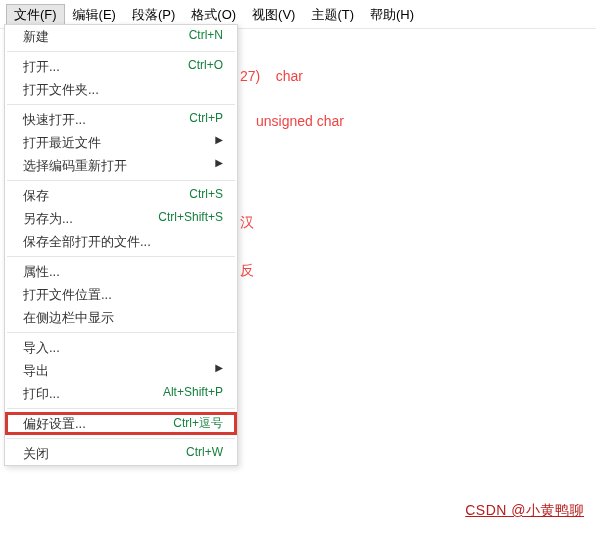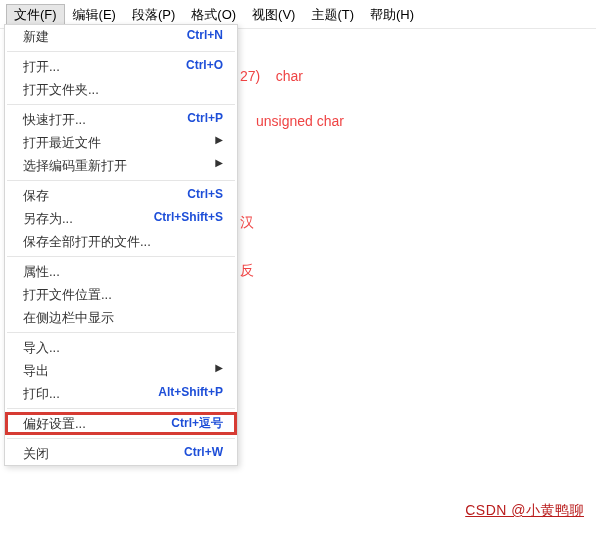--- a/index.html
+++ b/index.html
@@ -44,23 +44,22 @@
     justify-content: space-between;
     align-items: flex-start;
     padding: 3px 14px 3px 18px;
     font-size: 13px;
     color: #333;
     cursor: default;
     height: 23px;
     gap: 48px;
   }
   .menu-item .shortcut {
-    color: #1d4ed8;
+    color: #15803d;
     font-size: 12px;
-    font-weight: bold;
   }
   .menu-item .arrow {
     color: #333;
     font-size: 10px;
   }
   .separator {
     height: 1px;
     background: #e5e5e5;
     margin: 3px 2px;
   }

